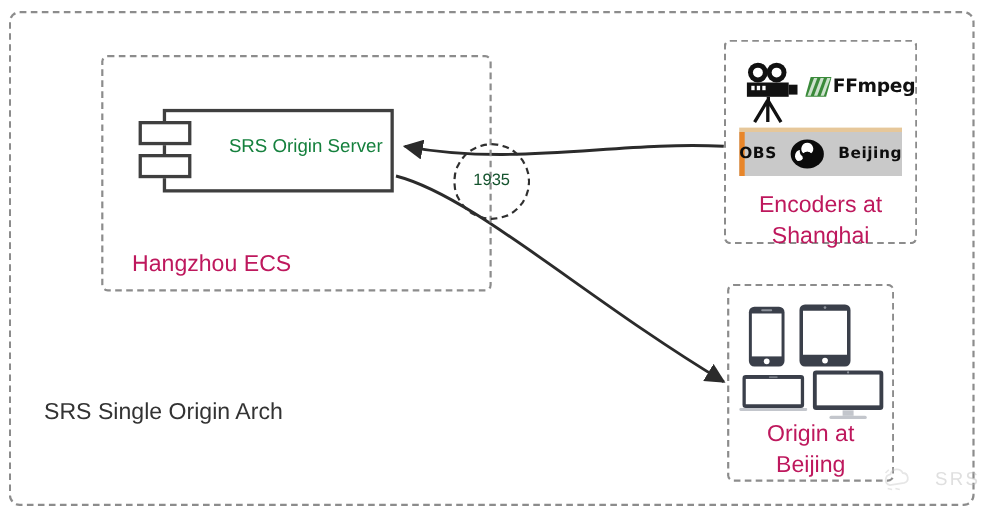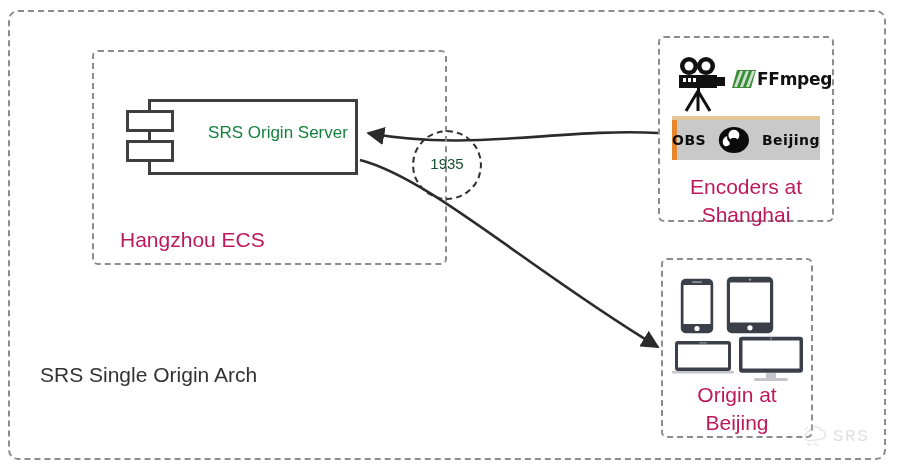--- a/index.html
+++ b/index.html
@@ -86,21 +86,21 @@
   
   .device{position:absolute;}
   #device-phone{left:680px;top:278px;width:34px;height:56px;}
   #device-tablet{left:726px;top:276px;width:48px;height:58px;}
   #device-laptop{left:672px;top:340px;width:62px;height:36px;}
   #device-desktop{left:738px;top:336px;width:66px;height:46px;}
 
   
   #watermark{
     position:absolute;left:802px;top:419px;width:90px;height:34px;
-    display:flex;align-items:center;gap:5px;opacity:.45;font-family:Liberation Mono, monospace;
+    display:flex;align-items:center;gap:22px;opacity:.45;
   }
   #watermark-text{font-size:17px;color:#b9b9b9;letter-spacing:2px;}
 </style>
 </head>
 <body>
 
 <div id="canvas">
 
   <div class="outer-border"></div>
 

